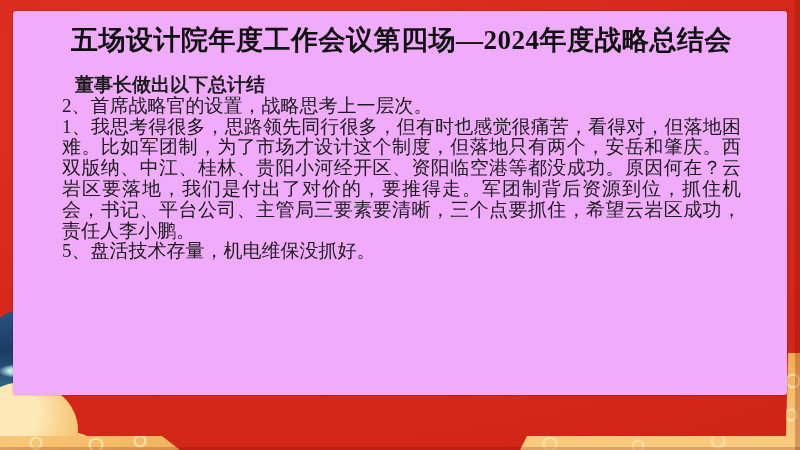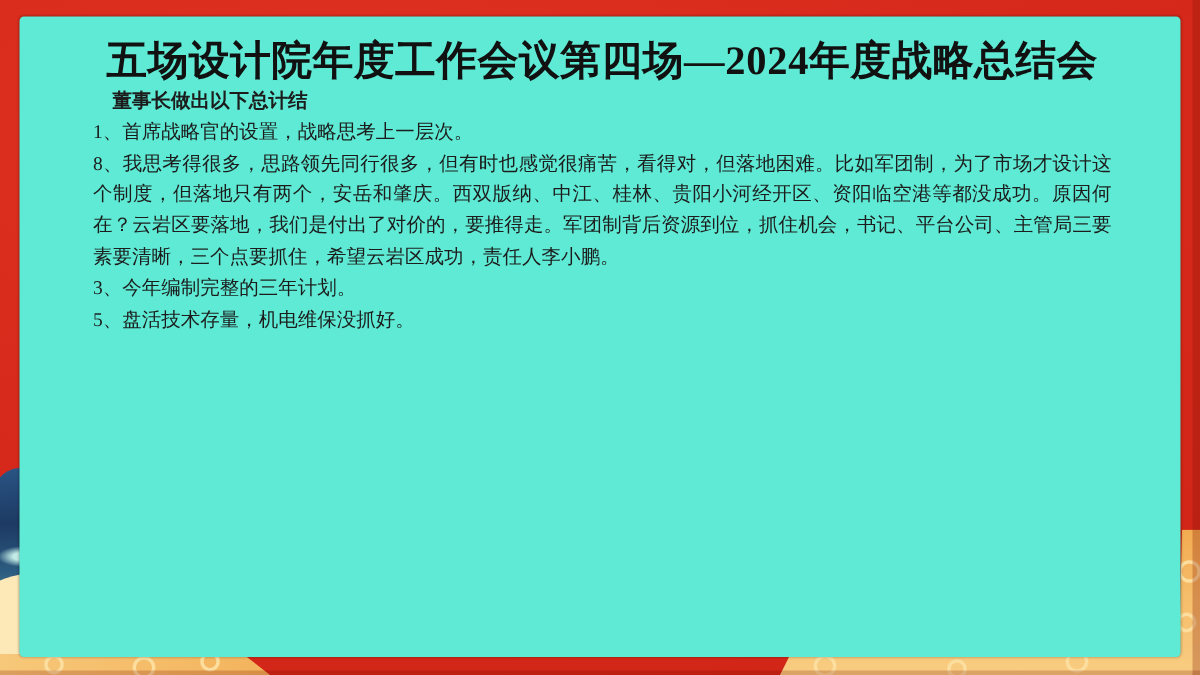--- a/index.html
+++ b/index.html
@@ -45,36 +45,36 @@
       radial-gradient(circle at 198px 88px, rgba(0,0,0,0) 5px, #fcdf9f 5.5px 7px, rgba(0,0,0,0) 8px),
       radial-gradient(circle at 273px 28px, rgba(0,0,0,0) 5px, #fcdf9f 5.5px 7px, rgba(0,0,0,0) 8px),
       radial-gradient(circle at 271px 62px, rgba(0,0,0,0) 4px, #fcdf9f 4.5px 6px, rgba(0,0,0,0) 7px),
       linear-gradient(180deg,#f2ab50 0%,#f6bd6a 45%,#f8cd82 100%);
   }
   .edge-right{position:absolute;right:0;top:0;width:5px;height:100%;background:rgba(130,20,5,.28);z-index:3;}
   .edge-bottom{position:absolute;left:0;bottom:0;width:100%;height:3px;background:rgba(120,15,0,.22);z-index:3;}
 
   
   .paper{
-    position:absolute;left:13px;top:11px;width:774px;height:427px;z-index:4;
-    background:#5eead4;border-radius:3px;
+    position:absolute;left:13px;top:11px;width:774px;height:384px;z-index:4;
+    background:#f0abfc;border-radius:3px;
     box-shadow:0 0 2px rgba(0,0,0,.35);
     box-sizing:border-box;
     padding:12px 46px 0 49px;
     overflow:hidden;
   }
   .title{
     margin:0 -24px;
     font-size:27px;line-height:34px;font-weight:700;
     text-align:center;color:#111;letter-spacing:.5px;
     font-family:"Liberation Serif", serif;
   }
   .body{
-    margin-top:0;
-    font-size:13px;line-height:20.8px;color:#1c1c1c;
+    margin-top:18px;
+    font-size:19px;line-height:20.8px;color:#1c1c1c;
   }
   .intro{margin:0;font-weight:700;text-indent:13px;}
   .item{
     margin:0;
     text-align:justify;
     text-justify:inter-ideograph;
   }
 </style>
 </head>
 <body>
@@ -83,18 +83,17 @@
 <div class="deco-cloud-left"></div>
 <div class="deco-gold-strip-left"></div>
 <div class="deco-gold-right"></div>
 <div class="edge-right"></div>
 <div class="edge-bottom"></div>
 
 <div class="paper">
   <h1 class="title">五场设计院年度工作会议第四场—2024年度战略总结会</h1>
   <div class="body">
     <p class="intro">董事长做出以下总计结</p>
-    <p class="item">1、首席战略官的设置，战略思考上一层次。</p>
-    <p class="item">8、我思考得很多，思路领先同行很多，但有时也感觉很痛苦，看得对，但落地困难。比如军团制，为了市场才设计这个制度，但落地只有两个，安岳和肇庆。西双版纳、中江、桂林、贵阳小河经开区、资阳临空港等都没成功。原因何在？云岩区要落地，我们是付出了对价的，要推得走。军团制背后资源到位，抓住机会，书记、平台公司、主管局三要素要清晰，三个点要抓住，希望云岩区成功，责任人李小鹏。</p>
-    <p class="item">3、今年编制完整的三年计划。</p>
+    <p class="item">2、首席战略官的设置，战略思考上一层次。</p>
+    <p class="item">1、我思考得很多，思路领先同行很多，但有时也感觉很痛苦，看得对，但落地困难。比如军团制，为了市场才设计这个制度，但落地只有两个，安岳和肇庆。西双版纳、中江、桂林、贵阳小河经开区、资阳临空港等都没成功。原因何在？云岩区要落地，我们是付出了对价的，要推得走。军团制背后资源到位，抓住机会，书记、平台公司、主管局三要素要清晰，三个点要抓住，希望云岩区成功，责任人李小鹏。</p>
     <p class="item">5、盘活技术存量，机电维保没抓好。</p>
   </div>
 </div>
 
 </body></html>

